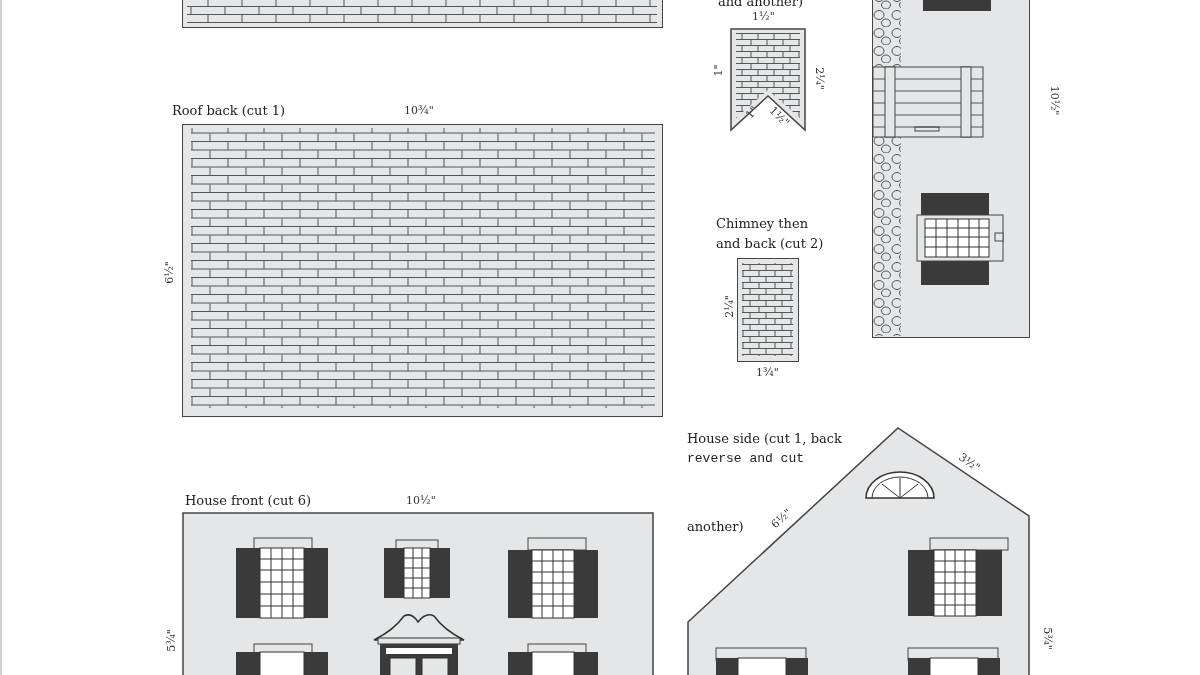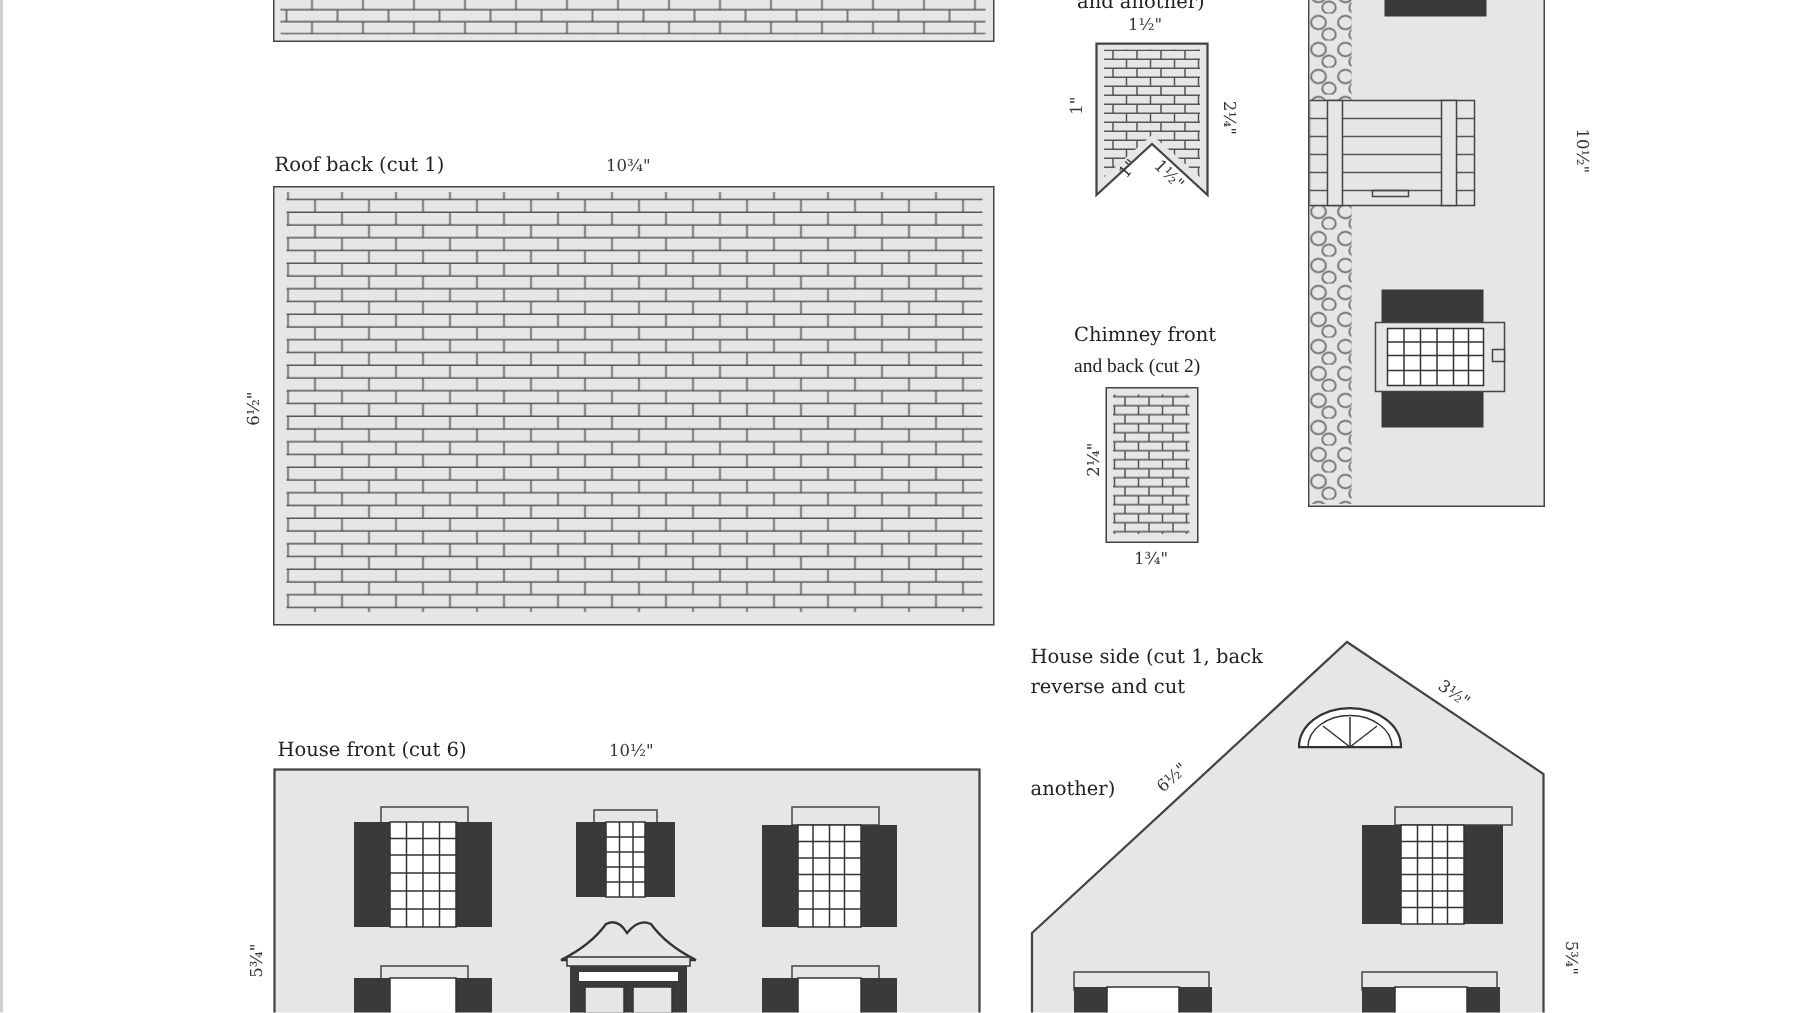--- a/index.html
+++ b/index.html
@@ -44,37 +44,37 @@
     </defs>
     <polygon points="1,1 75,1 75,102 38,68 1,102" fill="#e4e6e7" stroke="#444" stroke-width="1.5"></polygon>
     <polygon points="6,5 70,5 70,90 38,62 6,90" fill="url(#stones2)"></polygon>
   </svg>
 </div>
 <div class="dim rot" style="left:712px; top:64px;">1"</div>
 <div class="dim rot90" style="left:808px; top:72px;">2¼"</div>
 <div class="dim" style="left:746px; top:106px; transform:rotate(-50deg);">1"</div>
 <div class="dim" style="left:768px; top:110px; transform:rotate(45deg);">1½"</div>
 
-<div class="lbl" style="left:183px; top:101px;">Roof back (cut 1)</div>
+<div class="lbl" style="left:172px; top:101px;">Roof back (cut 1)</div>
 <div class="dim" style="left:404px; top:104px;">10¾"</div>
 <div class="dim rot" style="left:158px; top:266px;">6½"</div>
 <div class="piece" style="left:182px; top:124px; width:481px; height:293px;">
   <svg width="478" height="290">
     <defs>
       <pattern id="stones3" width="36" height="17" patternUnits="userSpaceOnUse">
         <rect width="36" height="17" fill="#e4e6e7"></rect>
         <path d="M0 16.5 H36 M0 8 H36 M9 0 V8 M27 8.5 V17" stroke="#555" stroke-width="1" fill="none"></path>
       </pattern>
     </defs>
     <rect x="8" y="3" width="464" height="280" fill="url(#stones3)"></rect>
   </svg>
 </div>
 
-<div class="lbl" style="left:716px; top:214px;">Chimney front</div>
-<div class="lbl" style="left:716px; top:234px;font-family:Liberation Serif, serif;">and back (cut 2)</div>
+<div class="lbl" style="left:716px; top:214px;">Chimney then</div>
+<div class="lbl" style="left:716px; top:234px;">and back (cut 2)</div>
 <div class="dim rot" style="left:718px; top:300px;">2¼"</div>
 <div class="piece" style="left:737px; top:258px; width:62px; height:104px;">
   <svg width="59" height="101">
     <rect x="4" y="4" width="51" height="93" fill="url(#stones2)"></rect>
   </svg>
 </div>
 <div class="dim" style="left:756px; top:366px;">1¾"</div>
 
 <div class="piece" style="left:872px; top:-10px; width:158px; height:348px;">
   <svg width="155" height="345">
@@ -98,21 +98,21 @@
     <rect x="48" y="202" width="68" height="92" fill="#3a3a3a"></rect>
     <rect x="44" y="224" width="86" height="46" fill="#e4e6e7" stroke="#444"></rect>
     <rect x="52" y="228" width="64" height="38" fill="#fff" stroke="#333"></rect>
     <path d="M52 237 H116 M52 246 H116 M52 256 H116 M63 228 V266 M74 228 V266 M85 228 V266 M96 228 V266 M106 228 V266" stroke="#333"></path>
     <rect x="122" y="242" width="8" height="8" fill="#e4e6e7" stroke="#444"></rect>
   </svg>
 </div>
 <div class="dim rot90" style="left:1040px; top:94px;">10½"</div>
 
 <div class="lbl" style="left:687px; top:429px;">House side (cut 1, back</div>
-<div class="lbl" style="left:687px; top:449px;">reverse and cut</div>
+<div class="lbl" style="left:687px; top:449px;font-family:Liberation Mono, monospace;">reverse and cut</div>
 <div class="lbl" style="left:687px; top:469px;margin-top:48px;">another)</div>
 
 <div class="stone" style="left:686px; top:426px; width:346px; height:260px;">
   <svg width="346" height="260">
     <polygon points="2,196 212,2 343,90 343,260 2,260" fill="#e4e6e7" stroke="#444" stroke-width="1.5"></polygon>
 
     <path d="M180 72 A34 26 0 0 1 248 72 Z" fill="#fff" stroke="#333" stroke-width="1.5"></path>
     <path d="M186 72 A28 21 0 0 1 242 72" fill="none" stroke="#333"></path>
     <path d="M214 72 V52 M214 72 L196 58 M214 72 L232 58" stroke="#333"></path>
 

